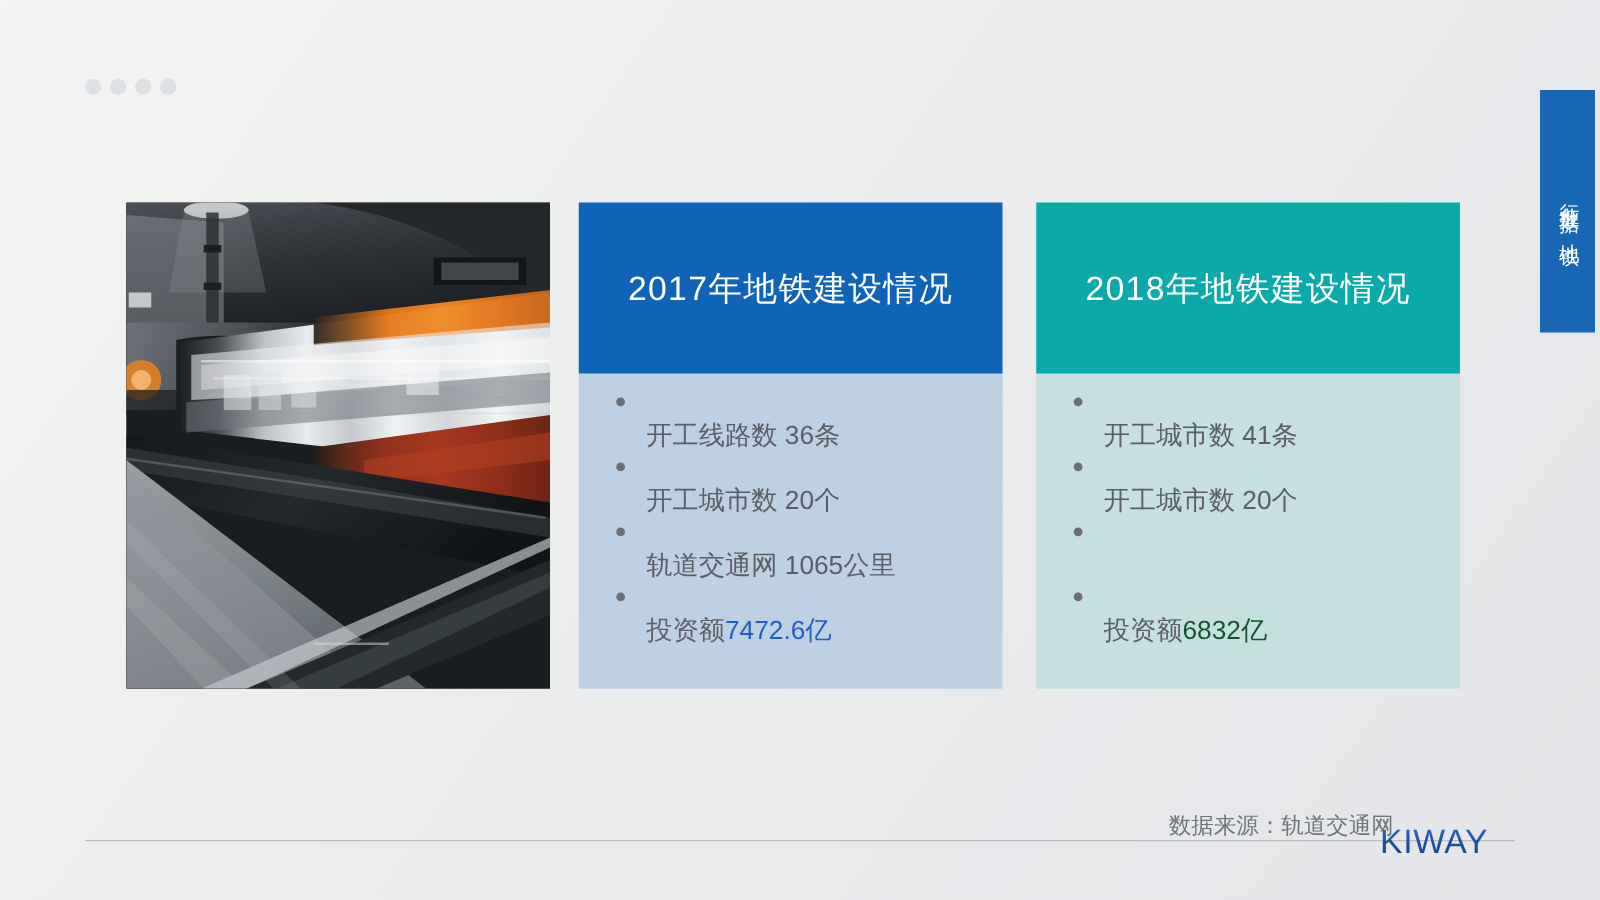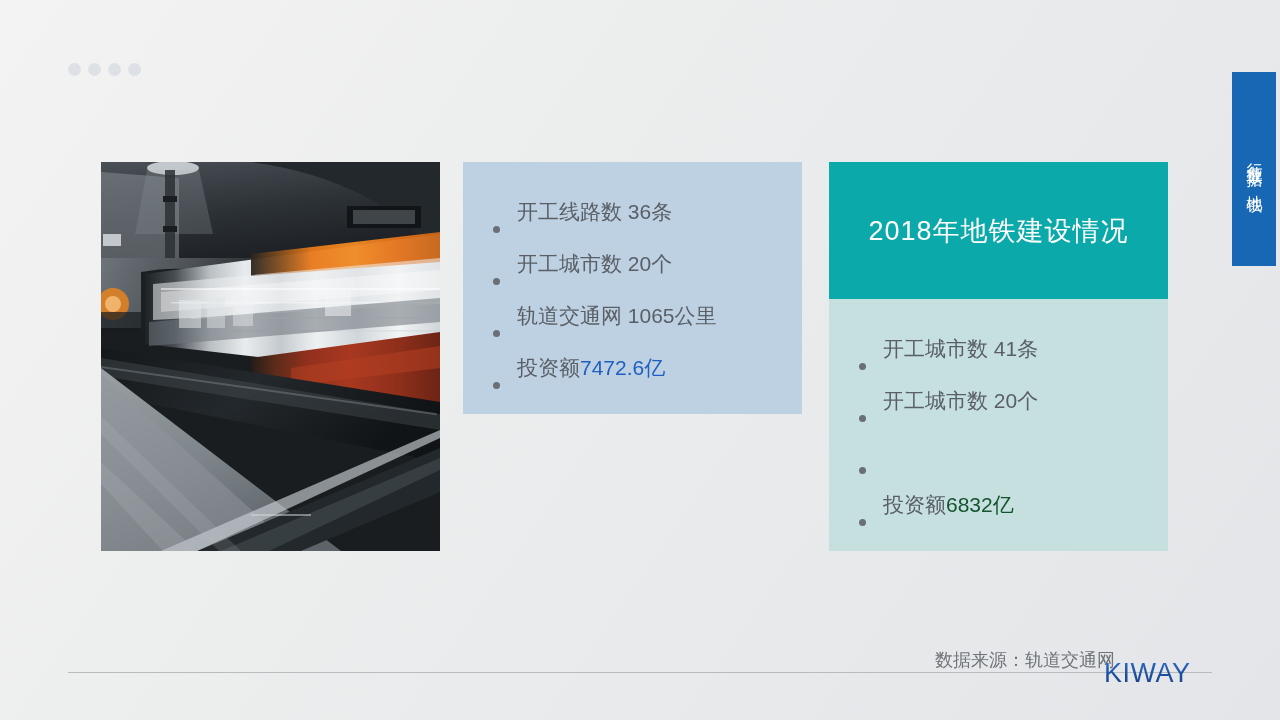--- a/index.html
+++ b/index.html
@@ -100,21 +100,21 @@
   .card-2017 .card-body { background: #bed1e3; }
   .card-2018 .card-body { background: #c6e0e0; }
 
   .bullet-list {
     list-style: none;
     margin: 0;
     padding: 0;
   }
   .bullet-item {
     display: flex;
-    align-items: flex-end;
+    align-items: flex-start;
     padding: 0 0 0 30px;
     height: 52px;
     font-size: 21px;
     color: #5a5f66;
     line-height: 52px;
   }
   .bullet-dot {
     flex: 0 0 auto;
     width: 7px;
     height: 7px;
@@ -289,20 +289,21 @@
       <polygon points="0,300 96,389 62,389 0,322" fill="#aeb4b8" opacity="0.25"></polygon>
       <polygon points="0,254 140,389 118,389 0,272" fill="#b7bdc1" opacity="0.18"></polygon>
       <rect x="150" y="352" width="60" height="2" fill="#d5dadd" opacity="0.5"></rect>
 
       <rect x="0" y="0" width="339" height="389" fill="none"></rect>
       <rect x="0" y="0" width="339" height="389" fill="url(#ceil)" opacity="0"></rect>
     </svg>
   </div>
 
   <div class="card card-2017">
+    <div class="card-header">2017年地铁建设情况</div>
     <div class="card-body">
       <ul class="bullet-list">
         <li class="bullet-item">
           <span class="bullet-dot"></span>
           <span class="bullet-text">开工线路数 36条</span>
         </li>
         <li class="bullet-item">
           <span class="bullet-dot"></span>
           <span class="bullet-text">开工城市数 20个</span>
         </li>

